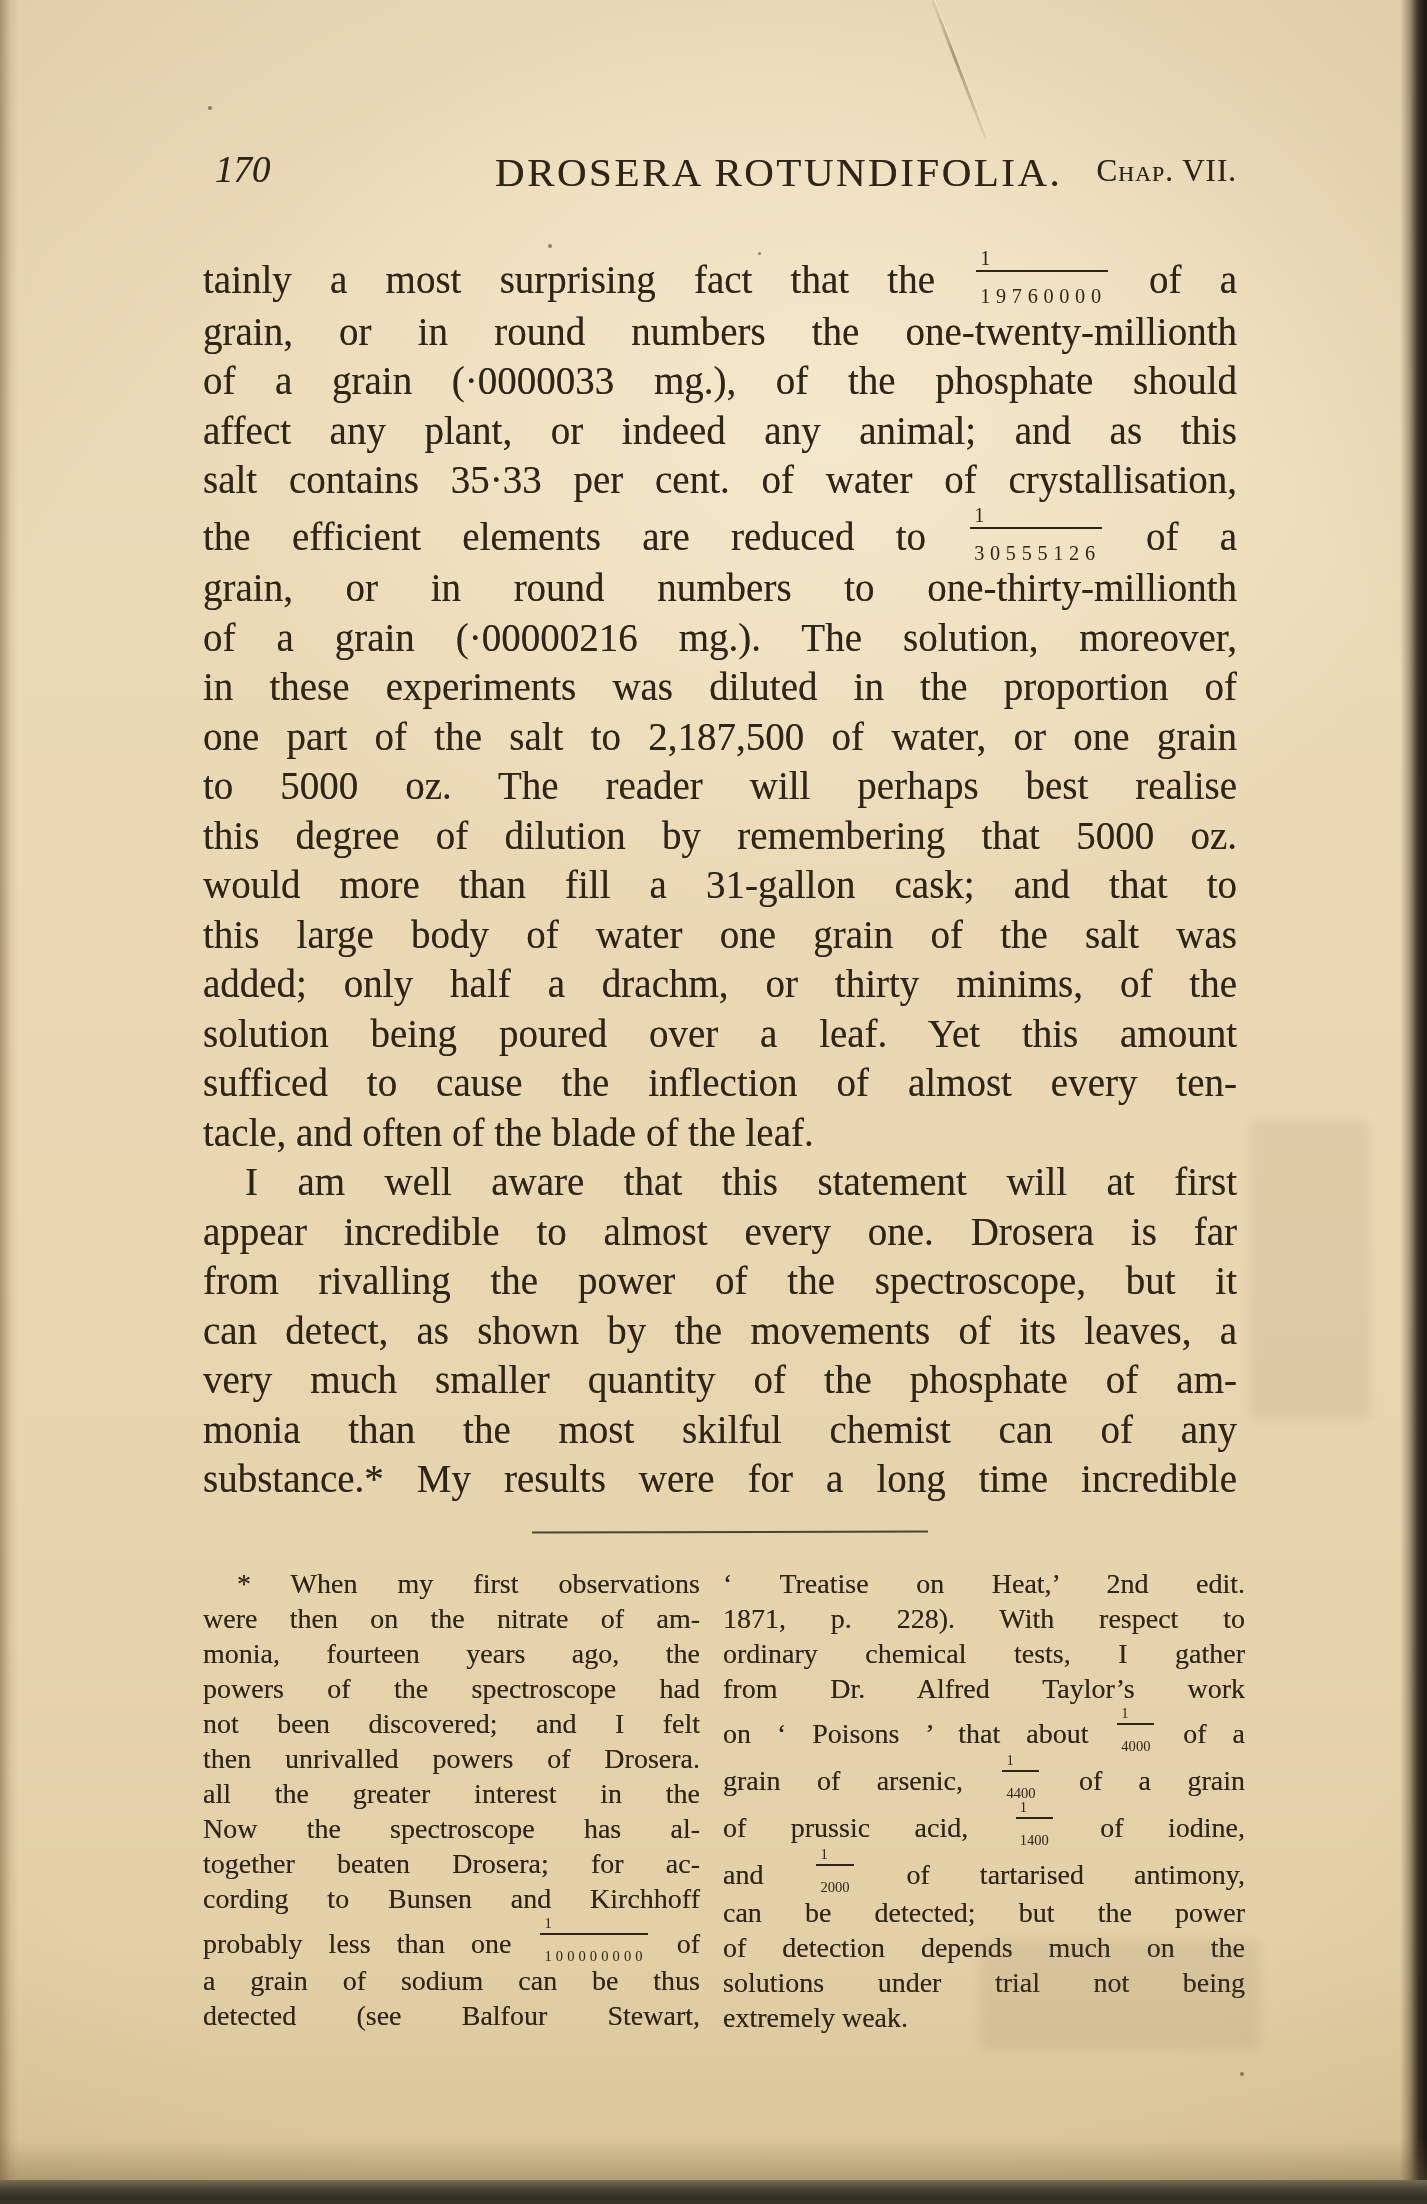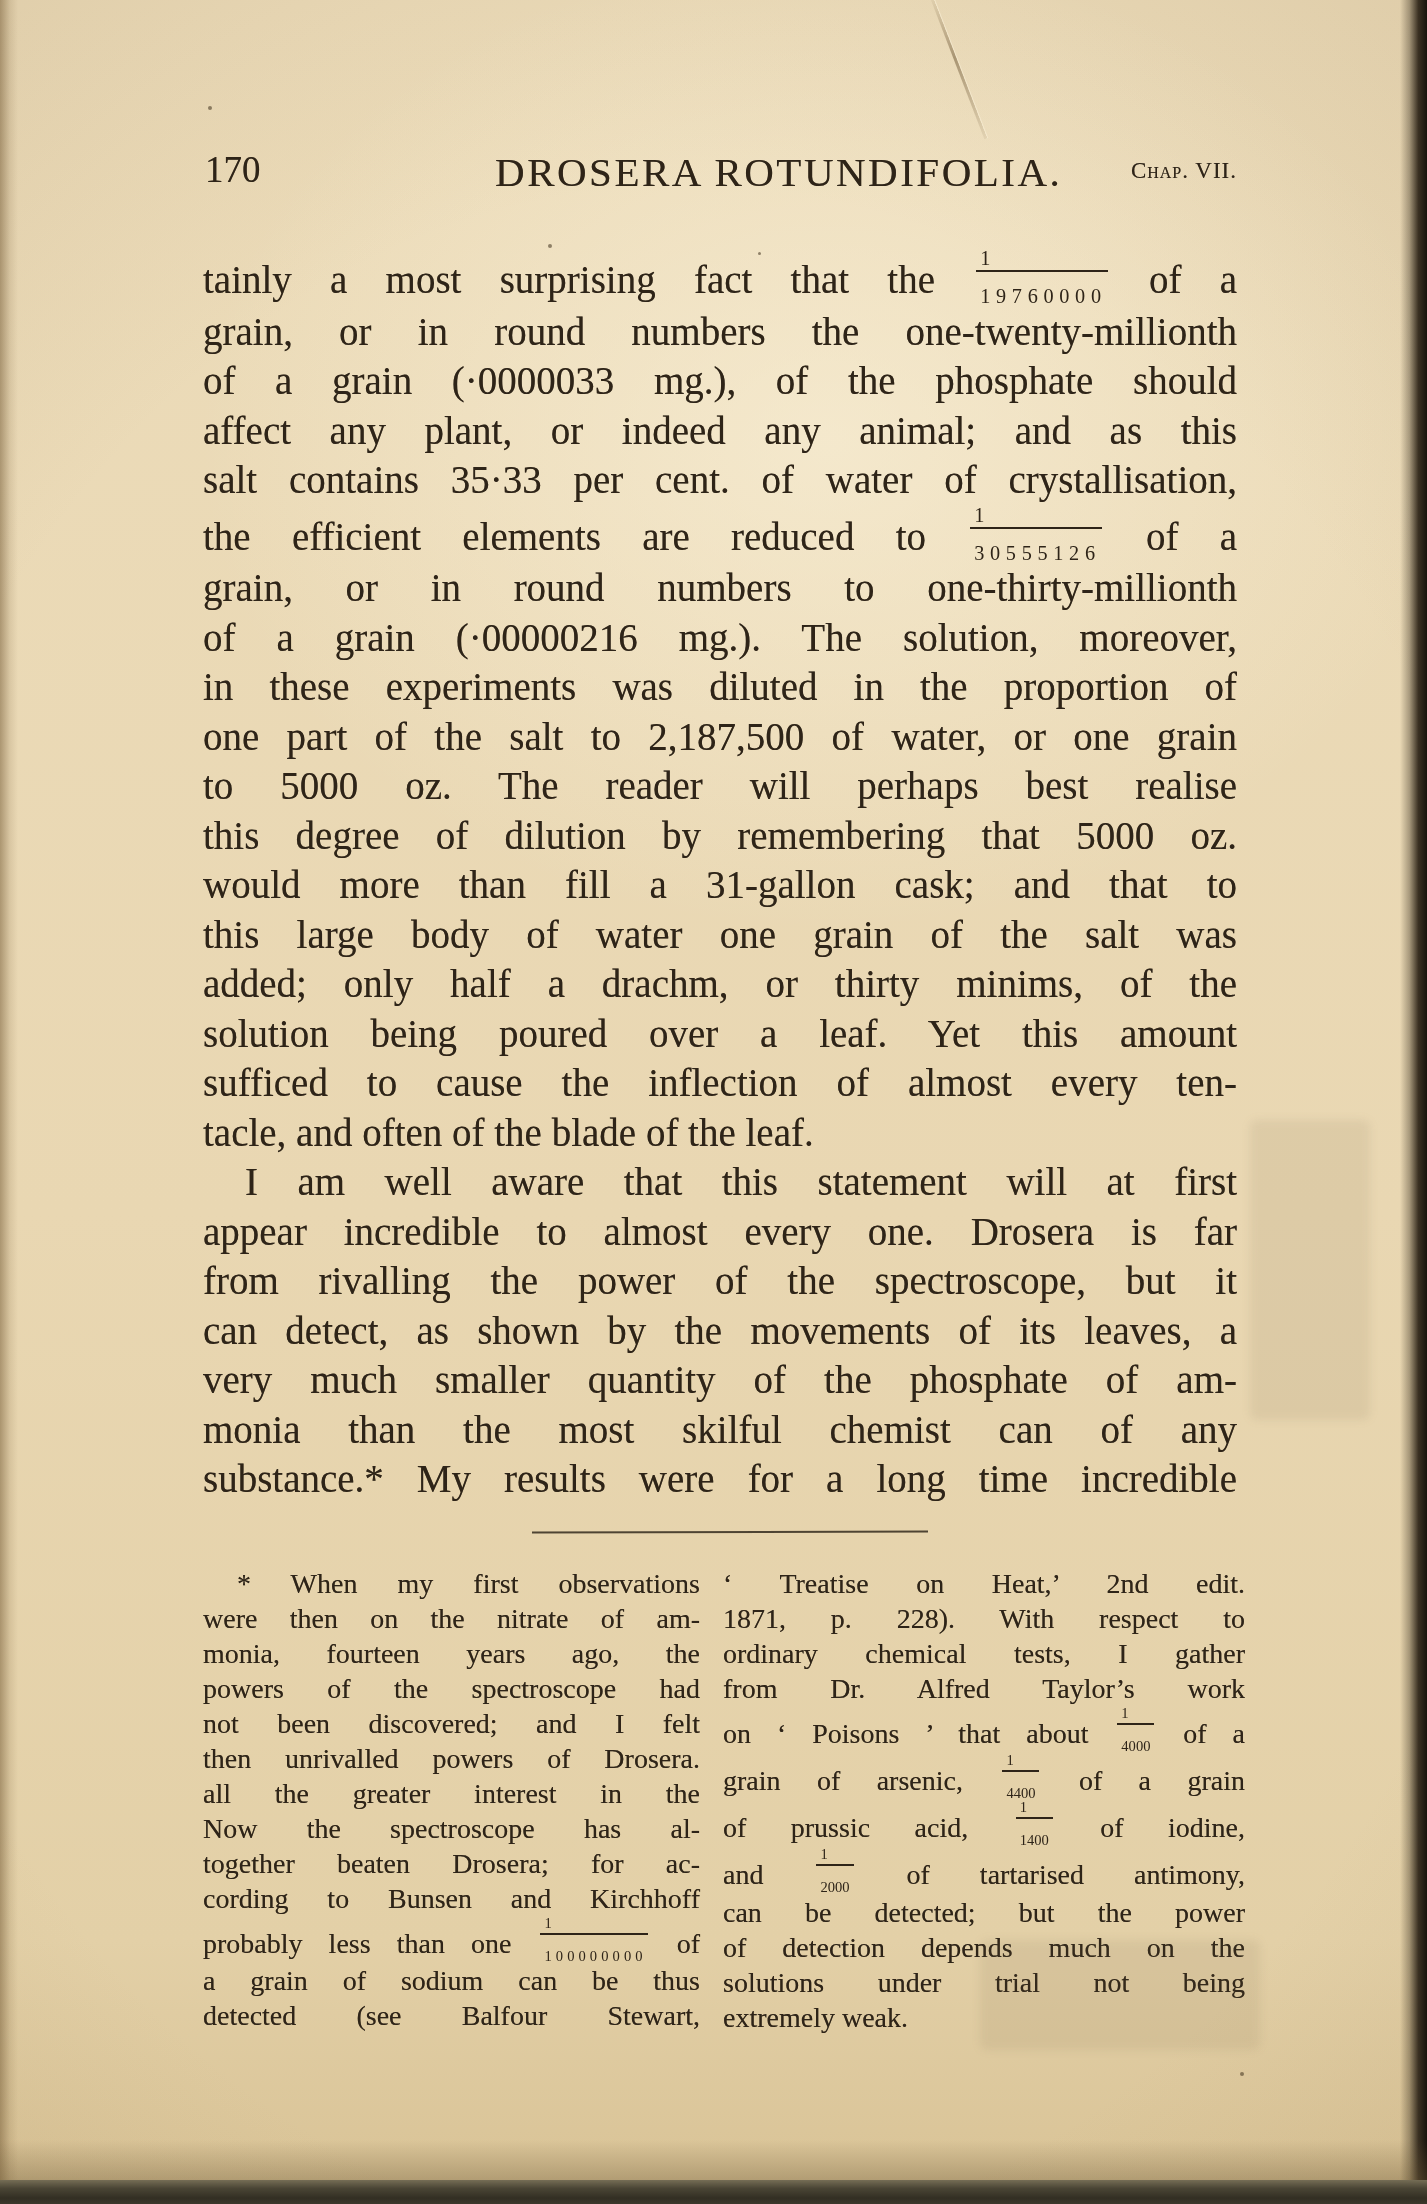--- a/index.html
+++ b/index.html
@@ -9,23 +9,23 @@
     color:#2e2418;
     background-color:#e8d6b0;
     background-image:
       radial-gradient(ellipse 900px 700px at 58% 20%, rgba(252,244,222,0.55), rgba(252,244,222,0) 70%),
       radial-gradient(ellipse 1400px 1700px at 48% 55%, rgba(0,0,0,0) 60%, rgba(150,120,75,0.18) 96%),
       linear-gradient(180deg,#ecdcba 0%, #e9d7b2 55%, #e3d0a7 88%, #d8c295 100%);
     text-shadow:0 0 0.5px rgba(46,36,24,0.55);
   }
   
   .header{position:absolute;left:203px;top:148px;width:1034px;height:48px;}
-  .pagenum{position:absolute;left:2px;top:0;font-size:37px;line-height:44px;}
+  .pagenum{position:absolute;left:12px;top:0;font-size:37px;line-height:44px;font-style:italic;}
   .runtitle{position:absolute;left:50%;top:5px;transform:translateX(-46%);font-size:41px;line-height:38px;letter-spacing:2.5px;white-space:nowrap;margin-left:36px;}
-  .chaplabel{position:absolute;right:0;top:4px;font-size:23px;line-height:38px;font-variant:small-caps;letter-spacing:1px;white-space:nowrap;}
+  .chaplabel{position:absolute;right:0;top:4px;font-size:31px;line-height:38px;font-variant:small-caps;letter-spacing:1px;white-space:nowrap;}
   
   #body-text{position:absolute;left:203px;top:248px;width:1034px;font-size:39px;line-height:49.5px;}
   .tline{text-align:justify;text-align-last:justify;}
   .tline.last-left{text-align-last:left;}
   .tline.indent{text-indent:42px;}
   
   .frac{display:inline-block;vertical-align:-0.52em;text-align:center;line-height:1;font-size:0.52em;margin:0 3px;text-shadow:none;}
   .frac .num{display:block;padding:0 4px 2px;}
   .frac .den{display:block;border-top:2px solid currentColor;padding:14px 4px 0;}
   .frac.wide .den{letter-spacing:0.28em;padding-right:1px;}

